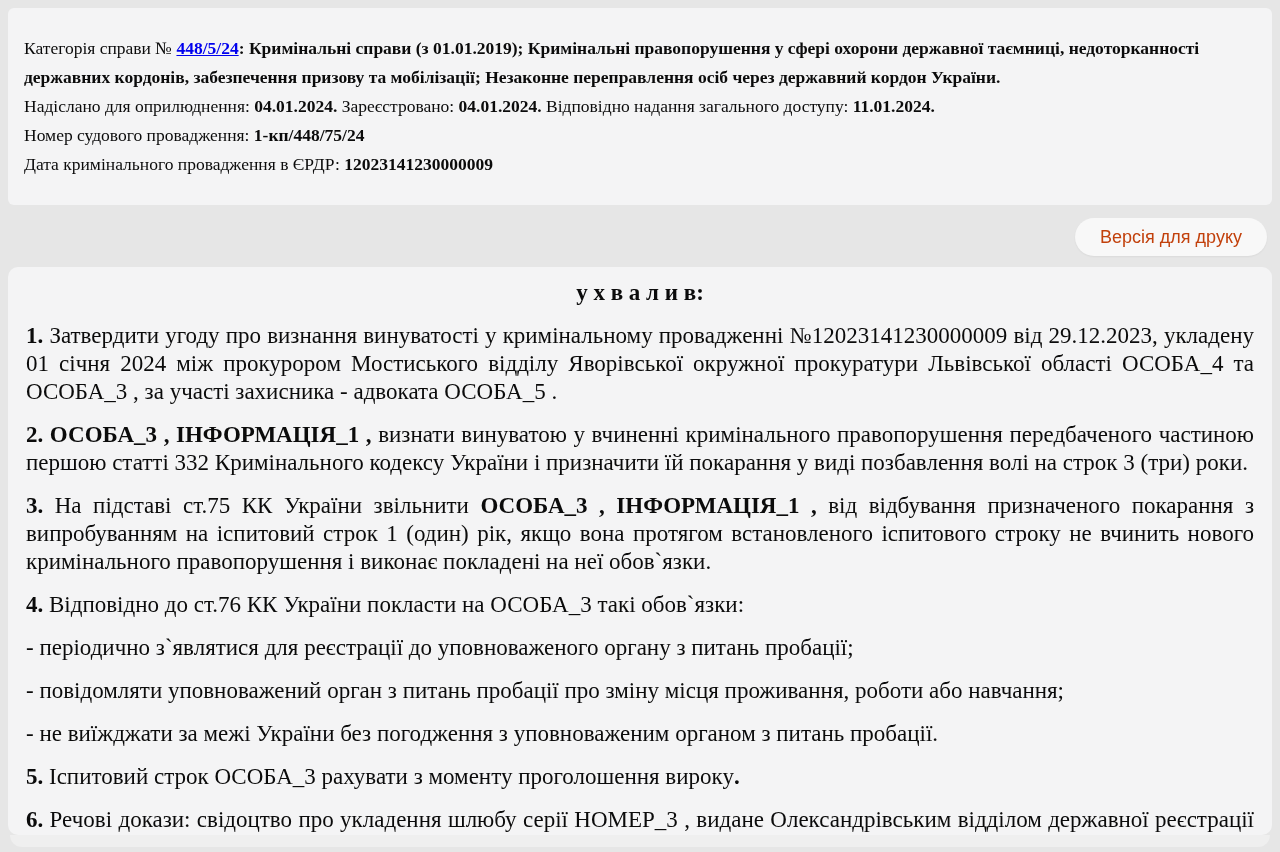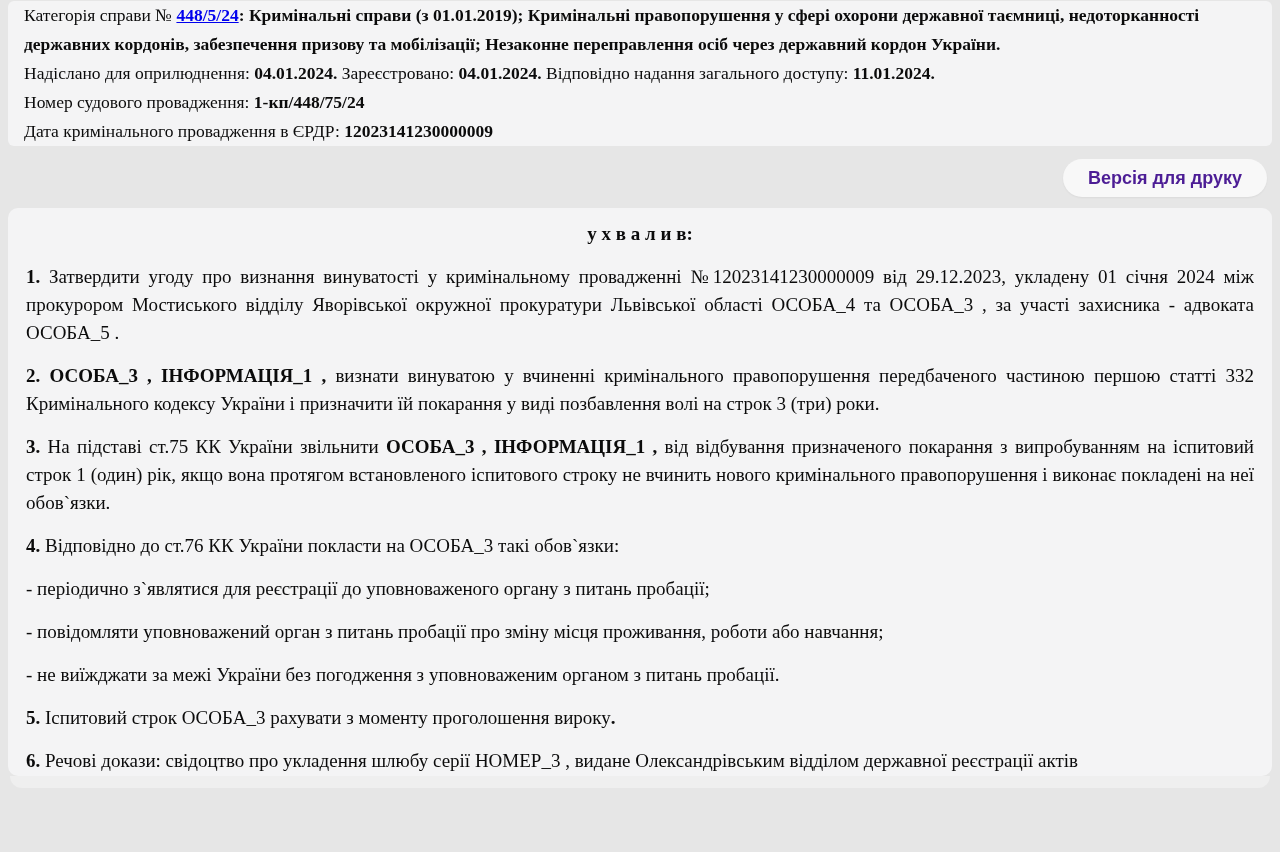--- a/index.html
+++ b/index.html
@@ -10,58 +10,58 @@
     font-family: "Liberation Serif", serif;
     color: #0b0b0b;
   }
   .panel {
     background: #f4f4f5;
     margin: 0 8px;
     border-radius: 6px;
   }
   
   .meta-panel {
-    margin-top: 1px;
-    padding: 0 16px;
+    margin-top: 8px;
+    padding: 26px 16px;
     font-size: 17.5px;
   }
   .meta-panel .par {
     margin: 0;
     line-height: 29px;
     text-align: left;
   }
   
   .toolbar {
     display: flex;
     justify-content: flex-end;
     align-items: center;
     padding: 13px 13px 11px 13px;
     height: 38px;
     box-sizing: content-box;
   }
   .print-btn {
     font-family: "Liberation Sans", sans-serif;
     font-size: 18px;
-    font-weight: 700;
-    color: #4c1d95;
+    font-weight: 400;
+    color: #c2410c;
     background: #f8f8f8;
     border: none;
     border-radius: 20px;
     padding: 0 25px;
     height: 38px;
     line-height: 38px;
     box-shadow: 0 1px 2px rgba(0,0,0,0.05);
     cursor: pointer;
   }
   
   .doc-panel {
     height: 568px;
     overflow: hidden;
     padding: 12px 18px;
-    font-size: 19px;
+    font-size: 23px;
     border-radius: 10px;
     box-sizing: border-box;
   }
   .doc-panel .par {
     margin: 15px 0;
     line-height: 28px;
     text-align: justify;
   }
   .doc-panel .par.center {
     text-align: center;

